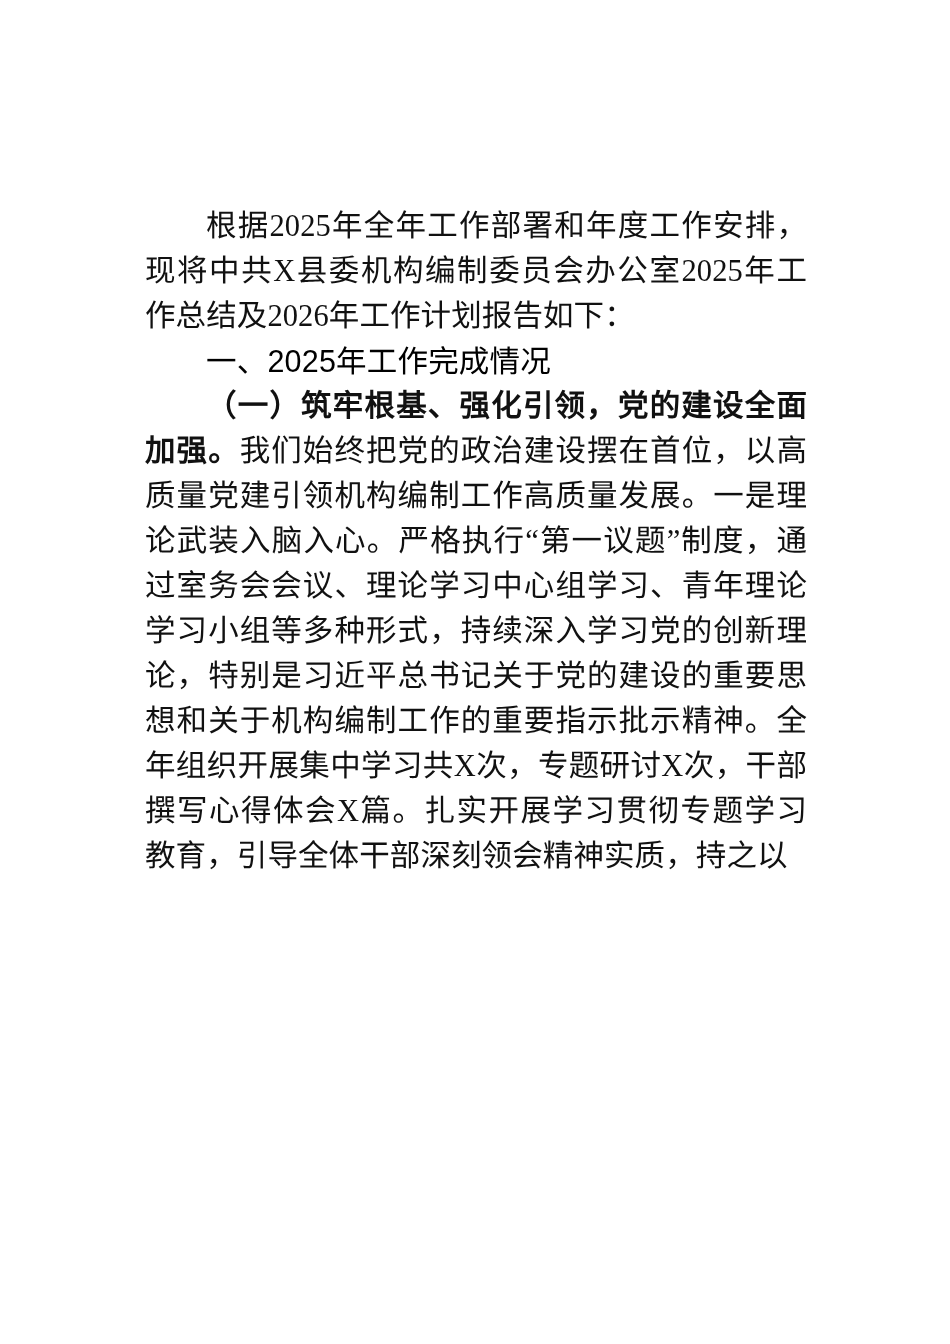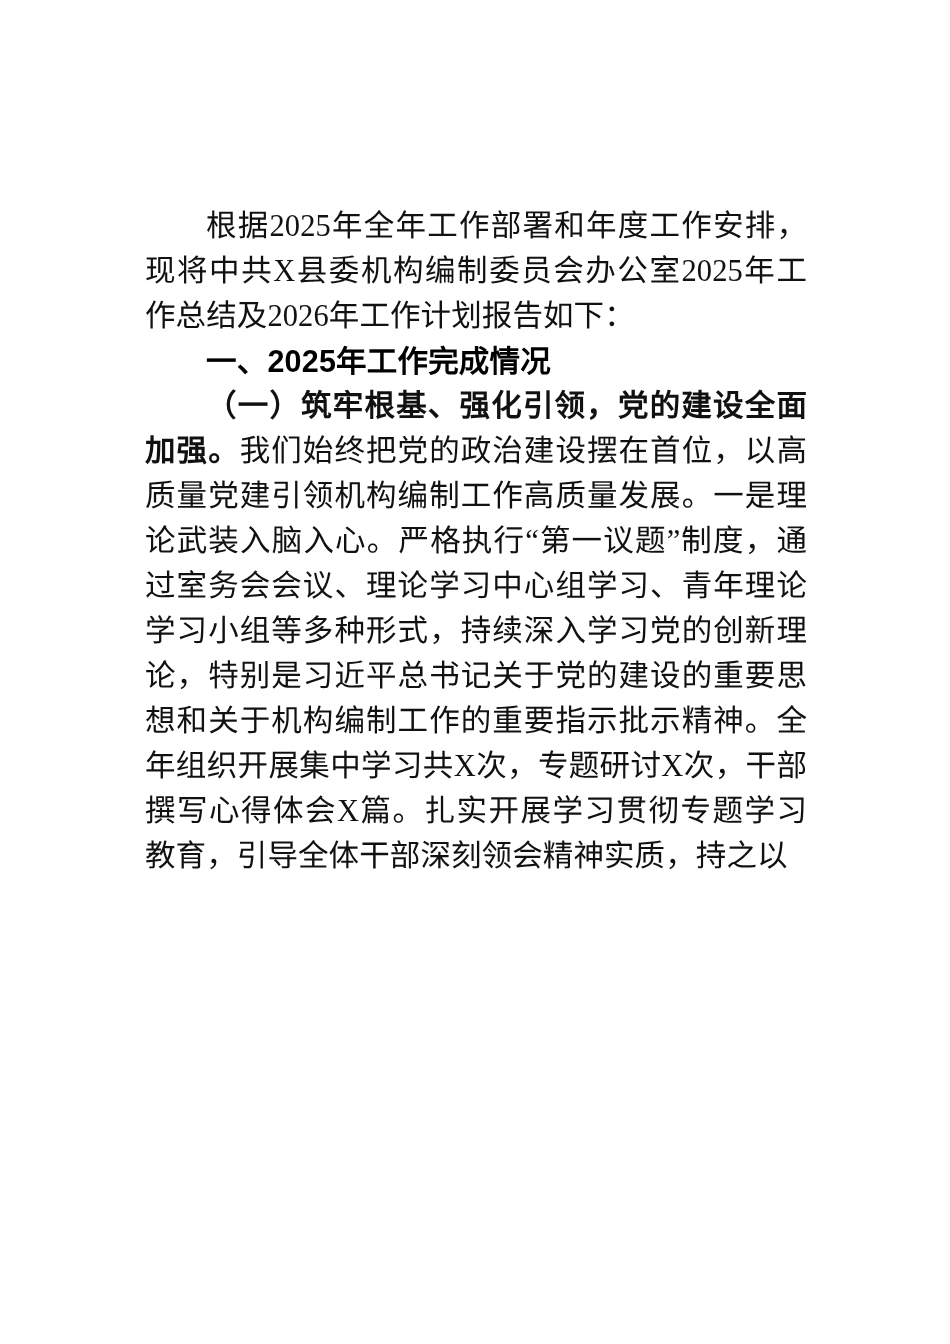--- a/index.html
+++ b/index.html
@@ -51,21 +51,21 @@
     text-justify: inter-ideograph;
     margin: 0;
     text-indent: 61px;
     word-break: break-all;
     letter-spacing: 0.1px;
   }
 
   
   .heading-1 {
     font-family: "Liberation Sans", "DejaVu Sans", sans-serif;
-    font-weight: 700;
+    font-weight: 400;
     font-size: 30.5px;
     line-height: 45px;
     color: #000000;
     margin: 0;
     text-indent: 61px;
     letter-spacing: 0.2px;
     word-break: break-all;
   }
 
   

